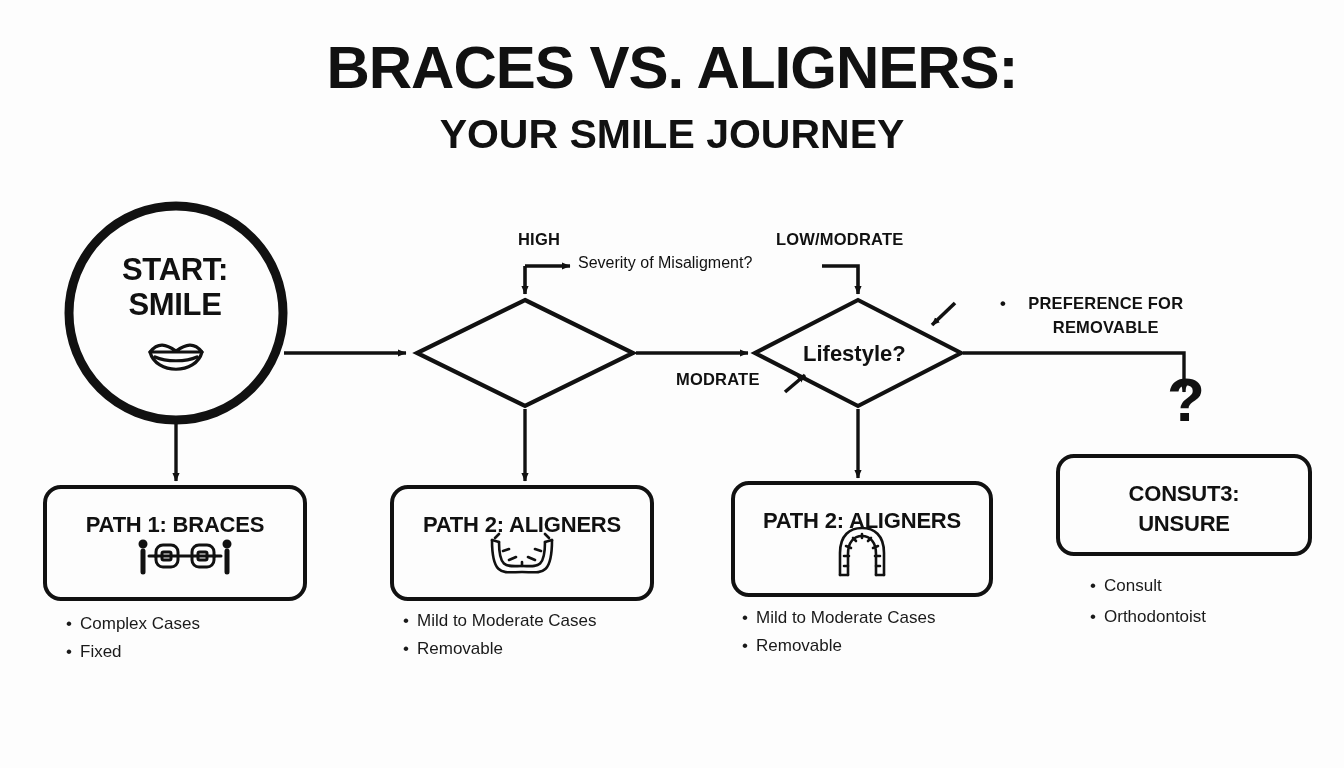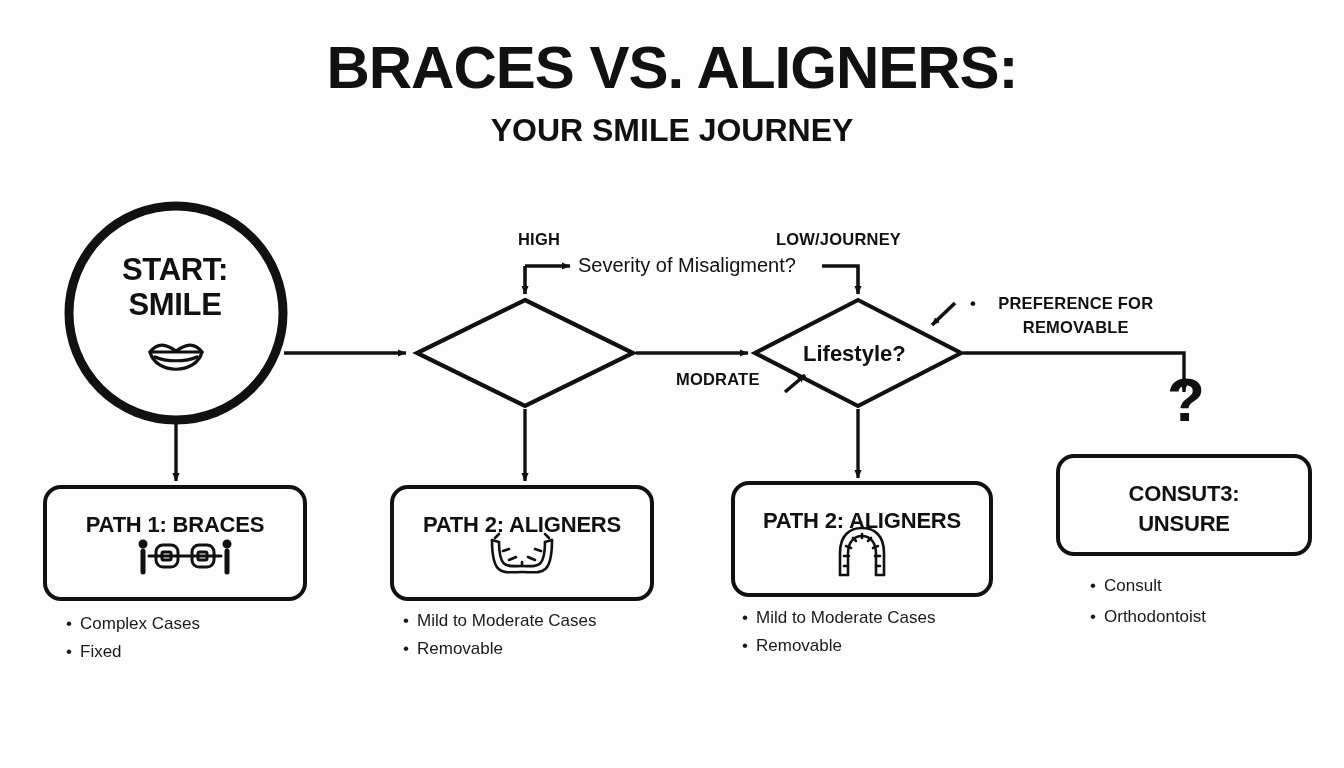--- a/index.html
+++ b/index.html
@@ -28,21 +28,21 @@
   }
   .title-main {
     font-size: 60px;
     font-weight: bold;
     letter-spacing: -1px;
     color: #111111;
     line-height: 1.0;
     white-space: nowrap;
   }
   .title-sub {
-    font-size: 32px;
+    font-size: 41px;
     font-weight: bold;
     letter-spacing: 0px;
     color: #111111;
     margin-top: 16px;
     line-height: 1.0;
     white-space: nowrap;
   }
   
   #art {
     position: absolute;
@@ -65,21 +65,21 @@
     letter-spacing: -0.3px;
   }
   .edge-label {
     font-size: 16.5px;
     font-weight: bold;
     color: #111111;
     letter-spacing: 0.2px;
     white-space: nowrap;
   }
   .node-question {
-    font-size: 20px;
+    font-size: 16px;
     font-weight: normal;
     color: #111111;
     white-space: nowrap;
     text-align: center;
   }
   .node-question-bold {
     font-size: 22px;
     font-weight: bold;
     color: #111111;
     white-space: nowrap;
@@ -216,27 +216,27 @@
 
   <div class="abs start-text">
     <div>START:</div>
     <div>SMILE</div>
   </div>
 
   <div class="abs edge-label" style="left:518px; top:230px;">HIGH</div>
 
   <div class="abs node-question" style="left:578px; top:254px;">Severity of Misaligment?</div>
 
-  <div class="abs edge-label" style="left:776px; top:230px;">LOW/JOURNEY</div>
+  <div class="abs edge-label" style="left:776px; top:230px;">LOW/MODRATE</div>
 
   <div class="abs edge-label" style="left:676px; top:370px;">MODRATE</div>
 
   <div class="abs node-question-bold" style="left:803px; top:341px;">Lifestyle?</div>
 
-  <div class="abs side-note" style="left:970px; top:292px; width:220px; text-align:left;">
+  <div class="abs side-note" style="left:1000px; top:292px; width:220px; text-align:left;">
     <span>•</span>
     <span style="display:inline-block; width:190px; text-align:center; vertical-align:top;">
       <span>PREFERENCE FOR</span><br>
       <span>REMOVABLE</span>
     </span>
   </div>
 
   <div class="qmark" style="left:1167px; top:369px;">?</div>
 
   <div class="box-title" style="left:45px; top:510px; width:260px;">PATH 1: BRACES</div>

